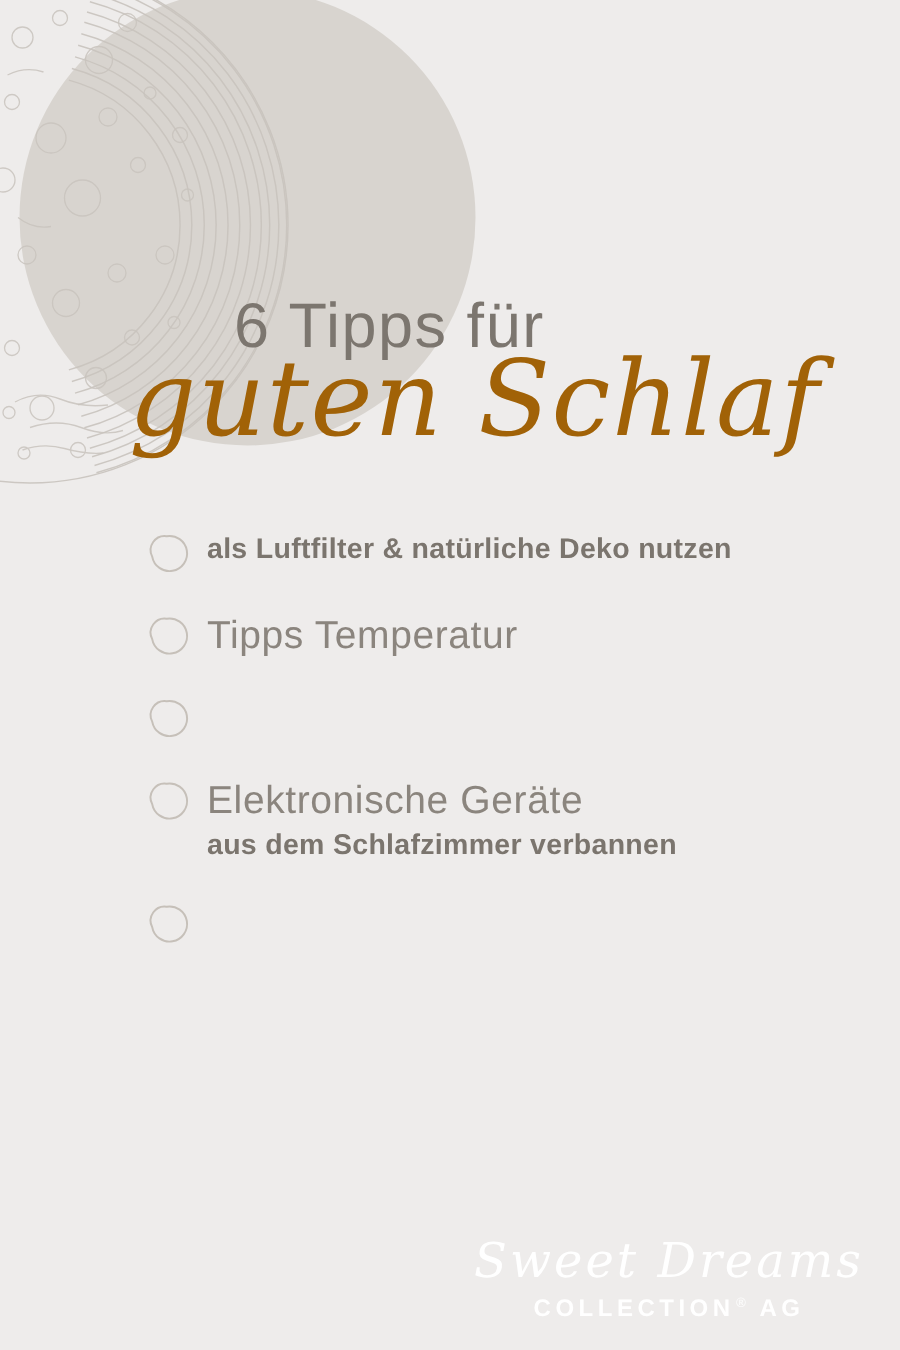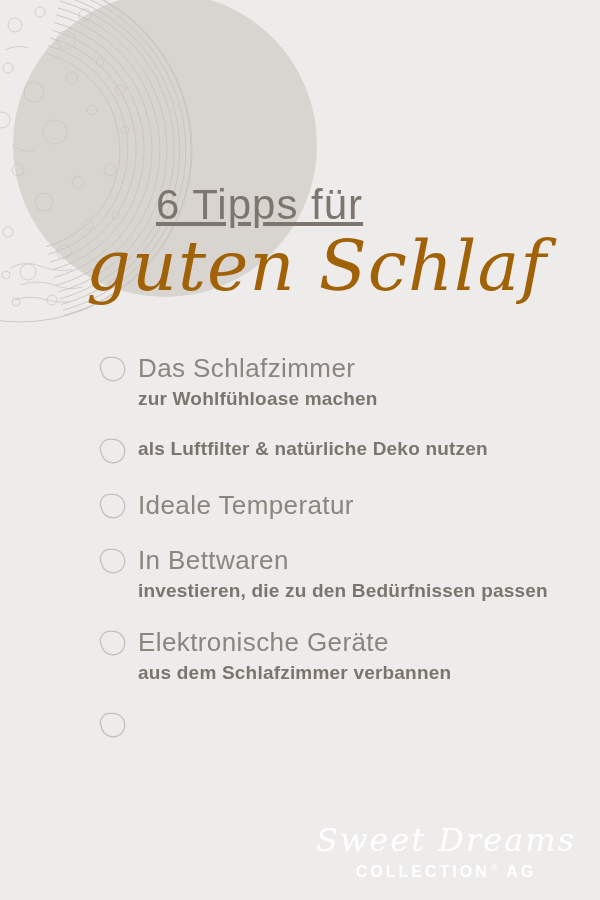--- a/index.html
+++ b/index.html
@@ -4,22 +4,22 @@
 <style>
   html,body{margin:0;padding:0;background:#eeeceb;}
   .page{position:relative;width:600px;height:900px;overflow:hidden;background:#eeeceb;
         font-family:"Liberation Sans",sans-serif;}
   
   .bg-circle{position:absolute;left:13px;top:-7px;width:304px;height:304px;border-radius:50%;
              background:#d8d4cf;}
   .moon-svg{position:absolute;left:-180px;top:-30px;width:400px;height:360px;}
   .moon-svg *{stroke:#c9c4be;fill:none;}
   
-  .kicker{position:absolute;left:156px;top:184px;font-size:42px;font-weight:400;
-          color:#7c766f;letter-spacing:1px;line-height:1;text-decoration:underline;}
+  .kicker{position:absolute;left:156px;top:196px;font-size:42px;font-weight:400;
+          color:#7c766f;letter-spacing:1px;line-height:1;}
   .headline{position:absolute;left:86px;top:231px;font-size:70px;color:#a16207;
             font-family:"DejaVu Serif",serif;font-style:italic;letter-spacing:1px;line-height:1;}
   
   .tips{position:absolute;left:98px;top:352px;width:470px;}
   .tip{display:flex;align-items:flex-start;margin-bottom:23px;}
   .tip-icon{width:30px;height:30px;margin-right:10px;flex:none;margin-top:2px;}
   .tip-icon path{stroke:#c6c0b9;stroke-width:1.4;fill:none;}
   .tip-h{font-size:26px;font-weight:400;color:#8b857e;letter-spacing:0.4px;line-height:32px;}
   .tip-d{font-size:19px;font-weight:700;color:#7b756e;letter-spacing:0.2px;line-height:25px;margin-top:2px;}
   
@@ -86,56 +86,43 @@
       <path d="M185,80 q12,-6 24,-2"></path>
       <path d="M192,175 q10,8 22,6"></path>
     </g>
   </svg>
 
   <div class="kicker">6 Tipps für</div>
   <div class="headline">guten Schlaf</div>
 
   <div class="tips">
 
-    <div class="tip">
-      <svg class="tip-icon" viewBox="0 0 32 32" aria-hidden="true">
-        <path d="M13.9 3.7 A12.5 12.5 0 1 1 3.7 18.2 A10 10 0 0 1 13.9 3.7 Z"></path>
-      </svg>
-      <div>
-        <div class="tip-h">Das Schlafzimmer</div>
-        <div class="tip-d">zur Wohlfühloase machen</div>
-      </div>
-    </div>
 
     <div class="tip">
       <svg class="tip-icon" viewBox="0 0 32 32" aria-hidden="true">
         <path d="M13.9 3.7 A12.5 12.5 0 1 1 3.7 18.2 A10 10 0 0 1 13.9 3.7 Z"></path>
       </svg>
       <div>
         <div class="tip-d">als Luftfilter &amp; natürliche Deko nutzen</div>
       </div>
     </div>
 
     <div class="tip">
       <svg class="tip-icon" viewBox="0 0 32 32" aria-hidden="true">
         <path d="M13.9 3.7 A12.5 12.5 0 1 1 3.7 18.2 A10 10 0 0 1 13.9 3.7 Z"></path>
       </svg>
       <div>
-        <div class="tip-h">Ideale Temperatur</div>
+        <div class="tip-h">Tipps Temperatur</div>
       </div>
     </div>
 
     <div class="tip">
       <svg class="tip-icon" viewBox="0 0 32 32" aria-hidden="true">
         <path d="M13.9 3.7 A12.5 12.5 0 1 1 3.7 18.2 A10 10 0 0 1 13.9 3.7 Z"></path>
       </svg>
-      <div>
-        <div class="tip-h">In Bettwaren</div>
-        <div class="tip-d">investieren, die zu den Bedürfnissen passen</div>
-      </div>
     </div>
 
     <div class="tip">
       <svg class="tip-icon" viewBox="0 0 32 32" aria-hidden="true">
         <path d="M13.9 3.7 A12.5 12.5 0 1 1 3.7 18.2 A10 10 0 0 1 13.9 3.7 Z"></path>
       </svg>
       <div>
         <div class="tip-h">Elektronische Geräte</div>
         <div class="tip-d">aus dem Schlafzimmer verbannen</div>
       </div>

